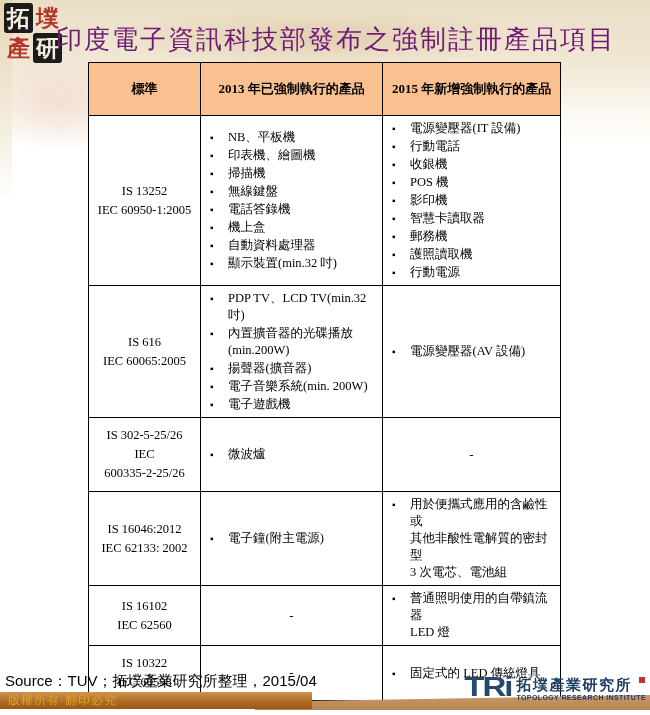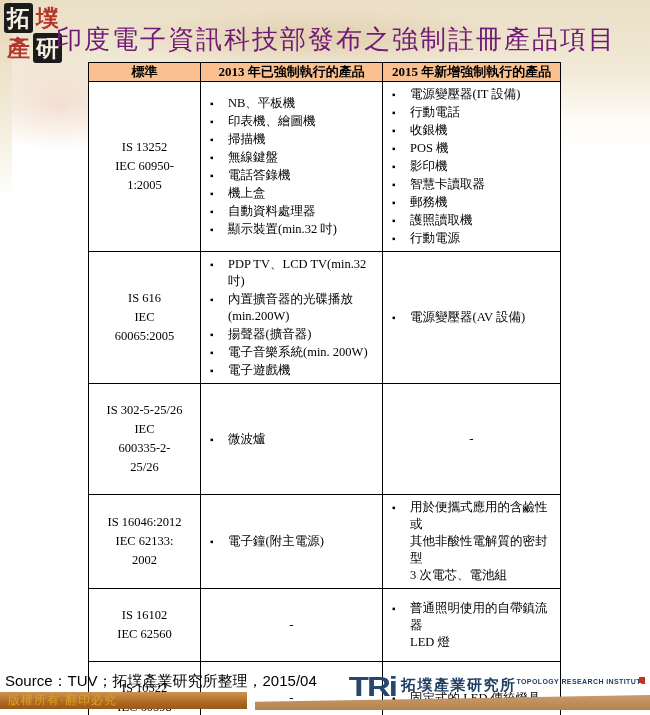--- a/index.html
+++ b/index.html
@@ -27,23 +27,23 @@
 
   .page-title { position:absolute; top:22px; left:56px; width:592px;
                 font-size:26px; font-weight:normal; color:#701a75;
                 letter-spacing:2px; white-space:nowrap; }
 
   
   table.reg { position:absolute; left:88px; top:62px; border-collapse:collapse;
               table-layout:fixed; background:#fff; }
   table.reg th, table.reg td { border:1px solid #000; }
   table.reg th { background:#fac090; height:16px; font-size:13px; font-weight:bold;
-                 text-align:center; vertical-align:middle; padding:0 2px; }
+                 text-align:center; vertical-align:middle; padding:17px 2px; }
   td.standard-cell { text-align:center; vertical-align:middle; font-size:12.5px;
-                     white-space:pre-line; line-height:19px; padding:17px; }
+                     white-space:pre-line; line-height:19px; padding:8px; }
   td.bullet-cell { vertical-align:middle; padding:3px 2px 3px 0; }
   td.dash-cell { text-align:center; vertical-align:middle; font-size:13px; }
   ul.bullets { list-style:none; }
   ul.bullets li { position:relative; padding-left:27px; font-size:12.5px;
                   line-height:17px; white-space:pre-line; margin:1px 0; }
   ul.bullets li::before { content:"▪"; position:absolute; left:9px; top:0;
                           font-size:10px; line-height:17px; color:#000; }
   tbody tr:nth-child(1){ height:168px; }
   tbody tr:nth-child(2){ height:117px; }
   tbody tr:nth-child(3){ height:68px; }
@@ -53,33 +53,33 @@
   tbody tr:nth-child(7){ height:39px;margin-left:48px; }
   tbody tr:nth-child(8){ height:38px; }
 
   .source-note { position:absolute; left:5px; top:672px; font-family:Liberation Sans, sans-serif;
                  font-size:15px; color:#000; }
 
   
   .band-tan { position:absolute; left:255px; right:0; bottom:5px; height:15px;
               background:linear-gradient(180deg,#c99a6c 0%, #b5834f 100%);
               clip-path:polygon(0 45%, 100% 0, 100% 100%, 0 100%); }
-  .band-brown { position:absolute; left:0; bottom:6px; width:247px; height:17px;
+  .band-brown { position:absolute; left:0; bottom:6px; width:312px; height:17px;
                 background:linear-gradient(180deg,#cd9354 0%, #b06c24 55%, #99581a 100%);
                 display:flex; align-items:center; }
   .copyright { font-family:"Liberation Sans","DejaVu Sans",sans-serif; font-size:12px;
                color:#dfa125; padding-left:8px; letter-spacing:1px; }
 
   
   .tri-logo { position:absolute; right:4px; bottom:13px; display:flex; align-items:flex-start; gap:5px; }
   .tri-text { position:relative; font-family:"Liberation Sans","DejaVu Sans",sans-serif;
               font-weight:bold; font-size:33px; line-height:26px; color:#27476d;
               letter-spacing:-2px; transform:scaleY(0.82); transform-origin:top; }
   .tri-dot { position:absolute; top:1px; right:1px; width:6px; height:6px; background:#c03425; }
-  .tri-right { display:flex; padding-top:1px; }
+  .tri-right { display:flex; flex-direction:column; padding-top:1px; }
   .tri-cn { font-size:15px; font-weight:bold; color:#1f3e63; letter-spacing:1.5px; line-height:16px; }
   .tri-en { font-family:"Liberation Sans","DejaVu Sans",sans-serif; font-size:7px; font-weight:bold;
             color:#1f3e63; letter-spacing:0.4px; line-height:9px; }
 </style>
 </head>
 <body>
 
 <div class="page">
 
   <div class="top-bg">

